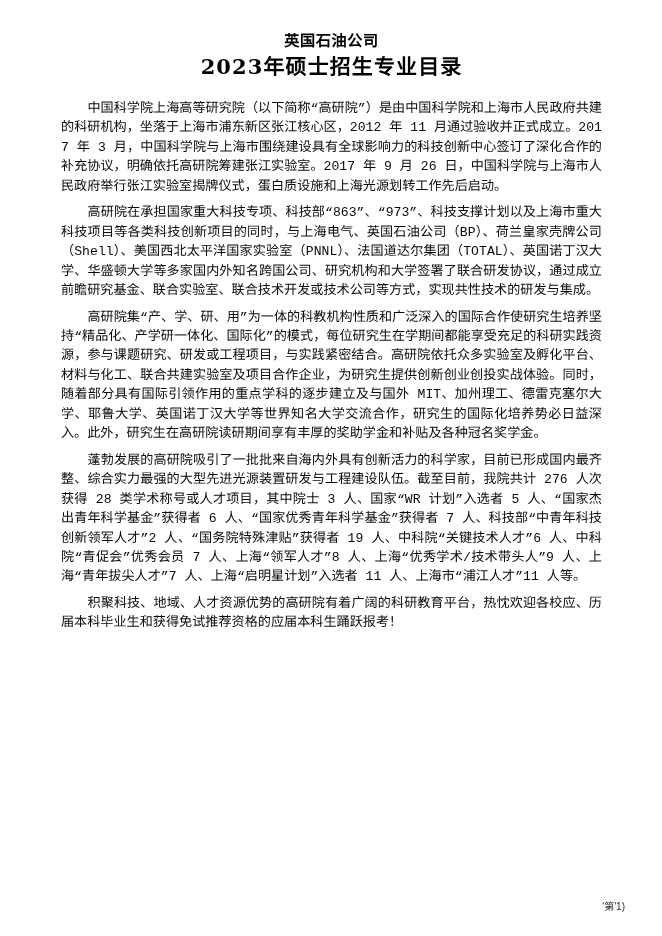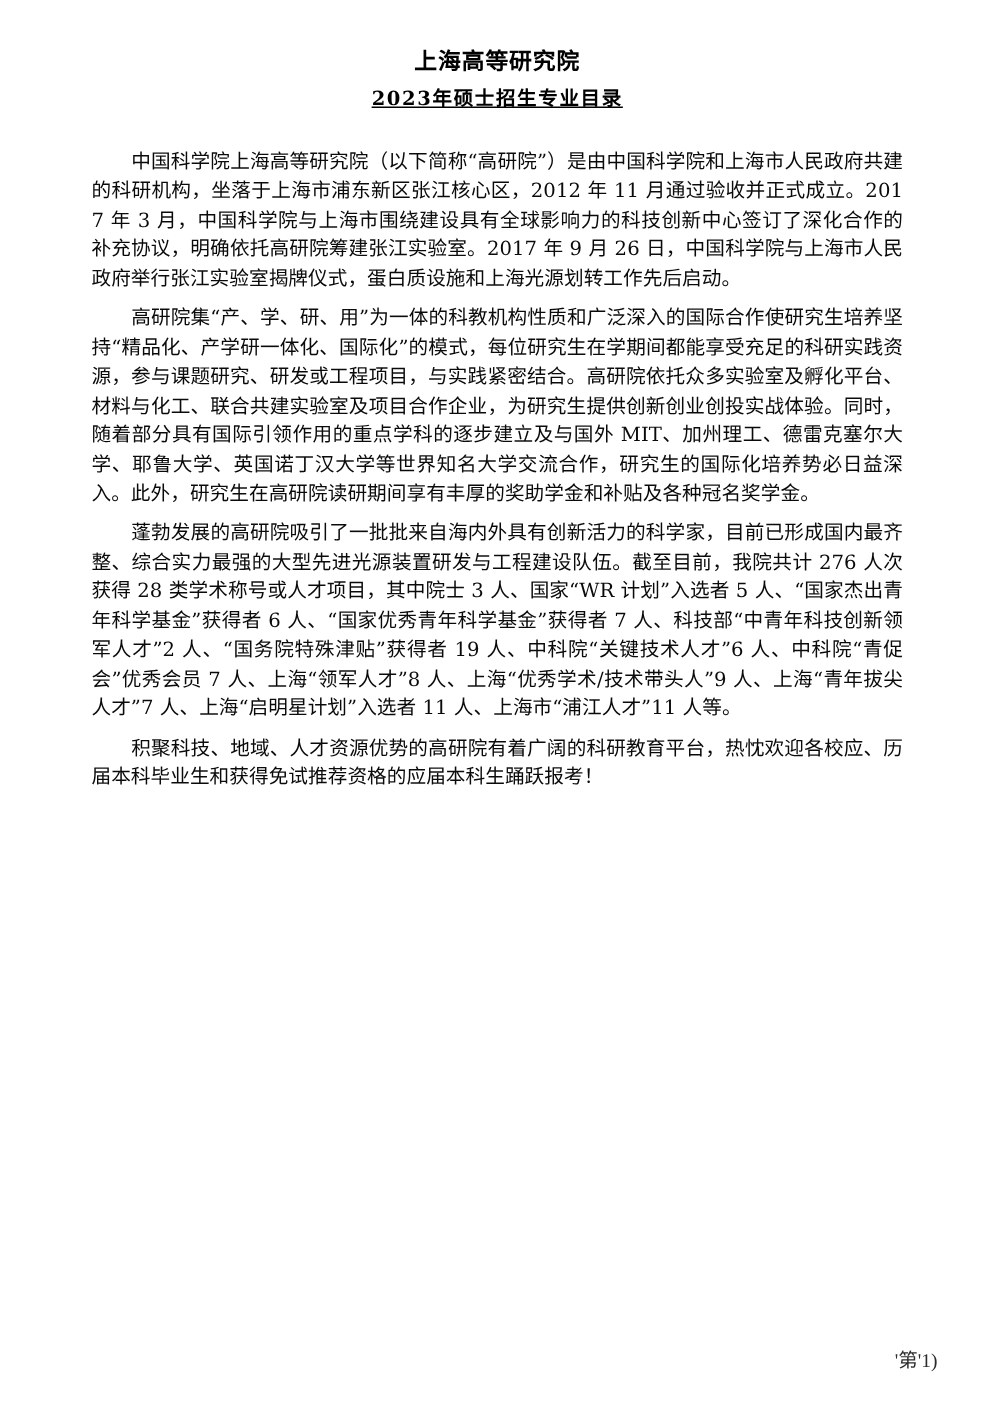--- a/index.html
+++ b/index.html
@@ -34,66 +34,67 @@
   .title-line {
     font-family: "DejaVu Serif", "Liberation Serif", serif;
     font-weight: bold;
     font-size: 15.2px;
     line-height: 25px;
     letter-spacing: 0.6px;
     color: #000;
     white-space: nowrap;
   }
   .title-line.sub {
-    font-size: 13px;
+    font-size: 21px;
     letter-spacing: 1.1px;
-    text-decoration: underline;
   }
   .para-wrap {
     margin-top: 20px;
+    font-family: Liberation Mono, monospace;
   }
   p.para {
     margin: 0 0 7px 0;
     font-size: 13.1px;
     line-height: 19.45px;
     text-indent: 26.5px;
     text-align: justify;
     text-justify: inter-ideograph;
     letter-spacing: 0.03px;
     word-break: break-all;
     color: #0a0a0a;
   }
   p.para:last-child {
     margin-bottom: 12px;
   }
   .footer {
     position: absolute;
     right: 37px;
     bottom: 22px;
-    font-size: 13px;
+    font-size: 10px;
     line-height: 14px;
-    font-family: Liberation Serif, serif;
+    font-family: Liberation Sans, sans-serif;
     color: #2b2b2b;
     white-space: nowrap;
   }
 </style>
 </head>
 <body>
 
 <div id="page">
 
   <div class="doc-body">
 
     <div class="title-block">
-      <div class="title-line">上海高等研究院</div>
+      <div class="title-line">英国石油公司</div>
       <div class="title-line sub">2023年硕士招生专业目录</div>
     </div>
 
     <div class="para-wrap">
       <p class="para">中国科学院上海高等研究院（以下简称“高研院”）是由中国科学院和上海市人民政府共建的科研机构，坐落于上海市浦东新区张江核心区，2012 年 11 月通过验收并正式成立。2017 年 3 月，中国科学院与上海市围绕建设具有全球影响力的科技创新中心签订了深化合作的补充协议，明确依托高研院筹建张江实验室。2017 年 9 月 26 日，中国科学院与上海市人民政府举行张江实验室揭牌仪式，蛋白质设施和上海光源划转工作先后启动。</p>
+      <p class="para">高研院在承担国家重大科技专项、科技部“863”、“973”、科技支撑计划以及上海市重大科技项目等各类科技创新项目的同时，与上海电气、英国石油公司（BP）、荷兰皇家壳牌公司（Shell）、美国西北太平洋国家实验室（PNNL）、法国道达尔集团（TOTAL）、英国诺丁汉大学、华盛顿大学等多家国内外知名跨国公司、研究机构和大学签署了联合研发协议，通过成立前瞻研究基金、联合实验室、联合技术开发或技术公司等方式，实现共性技术的研发与集成。</p>
       <p class="para">高研院集“产、学、研、用”为一体的科教机构性质和广泛深入的国际合作使研究生培养坚持“精品化、产学研一体化、国际化”的模式，每位研究生在学期间都能享受充足的科研实践资源，参与课题研究、研发或工程项目，与实践紧密结合。高研院依托众多实验室及孵化平台、材料与化工、联合共建实验室及项目合作企业，为研究生提供创新创业创投实战体验。同时，随着部分具有国际引领作用的重点学科的逐步建立及与国外 MIT、加州理工、德雷克塞尔大学、耶鲁大学、英国诺丁汉大学等世界知名大学交流合作，研究生的国际化培养势必日益深入。此外，研究生在高研院读研期间享有丰厚的奖助学金和补贴及各种冠名奖学金。</p>
       <p class="para">蓬勃发展的高研院吸引了一批批来自海内外具有创新活力的科学家，目前已形成国内最齐整、综合实力最强的大型先进光源装置研发与工程建设队伍。截至目前，我院共计 276 人次获得 28 类学术称号或人才项目，其中院士 3 人、国家“WR 计划”入选者 5 人、“国家杰出青年科学基金”获得者 6 人、“国家优秀青年科学基金”获得者 7 人、科技部“中青年科技创新领军人才”2 人、“国务院特殊津贴”获得者 19 人、中科院“关键技术人才”6 人、中科院“青促会”优秀会员 7 人、上海“领军人才”8 人、上海“优秀学术/技术带头人”9 人、上海“青年拔尖人才”7 人、上海“启明星计划”入选者 11 人、上海市“浦江人才”11 人等。</p>
       <p class="para">积聚科技、地域、人才资源优势的高研院有着广阔的科研教育平台，热忱欢迎各校应、历届本科毕业生和获得免试推荐资格的应届本科生踊跃报考！</p>
     </div>
 
   </div>
 
   <div class="footer">'第'1)</div>
 
 </div>

